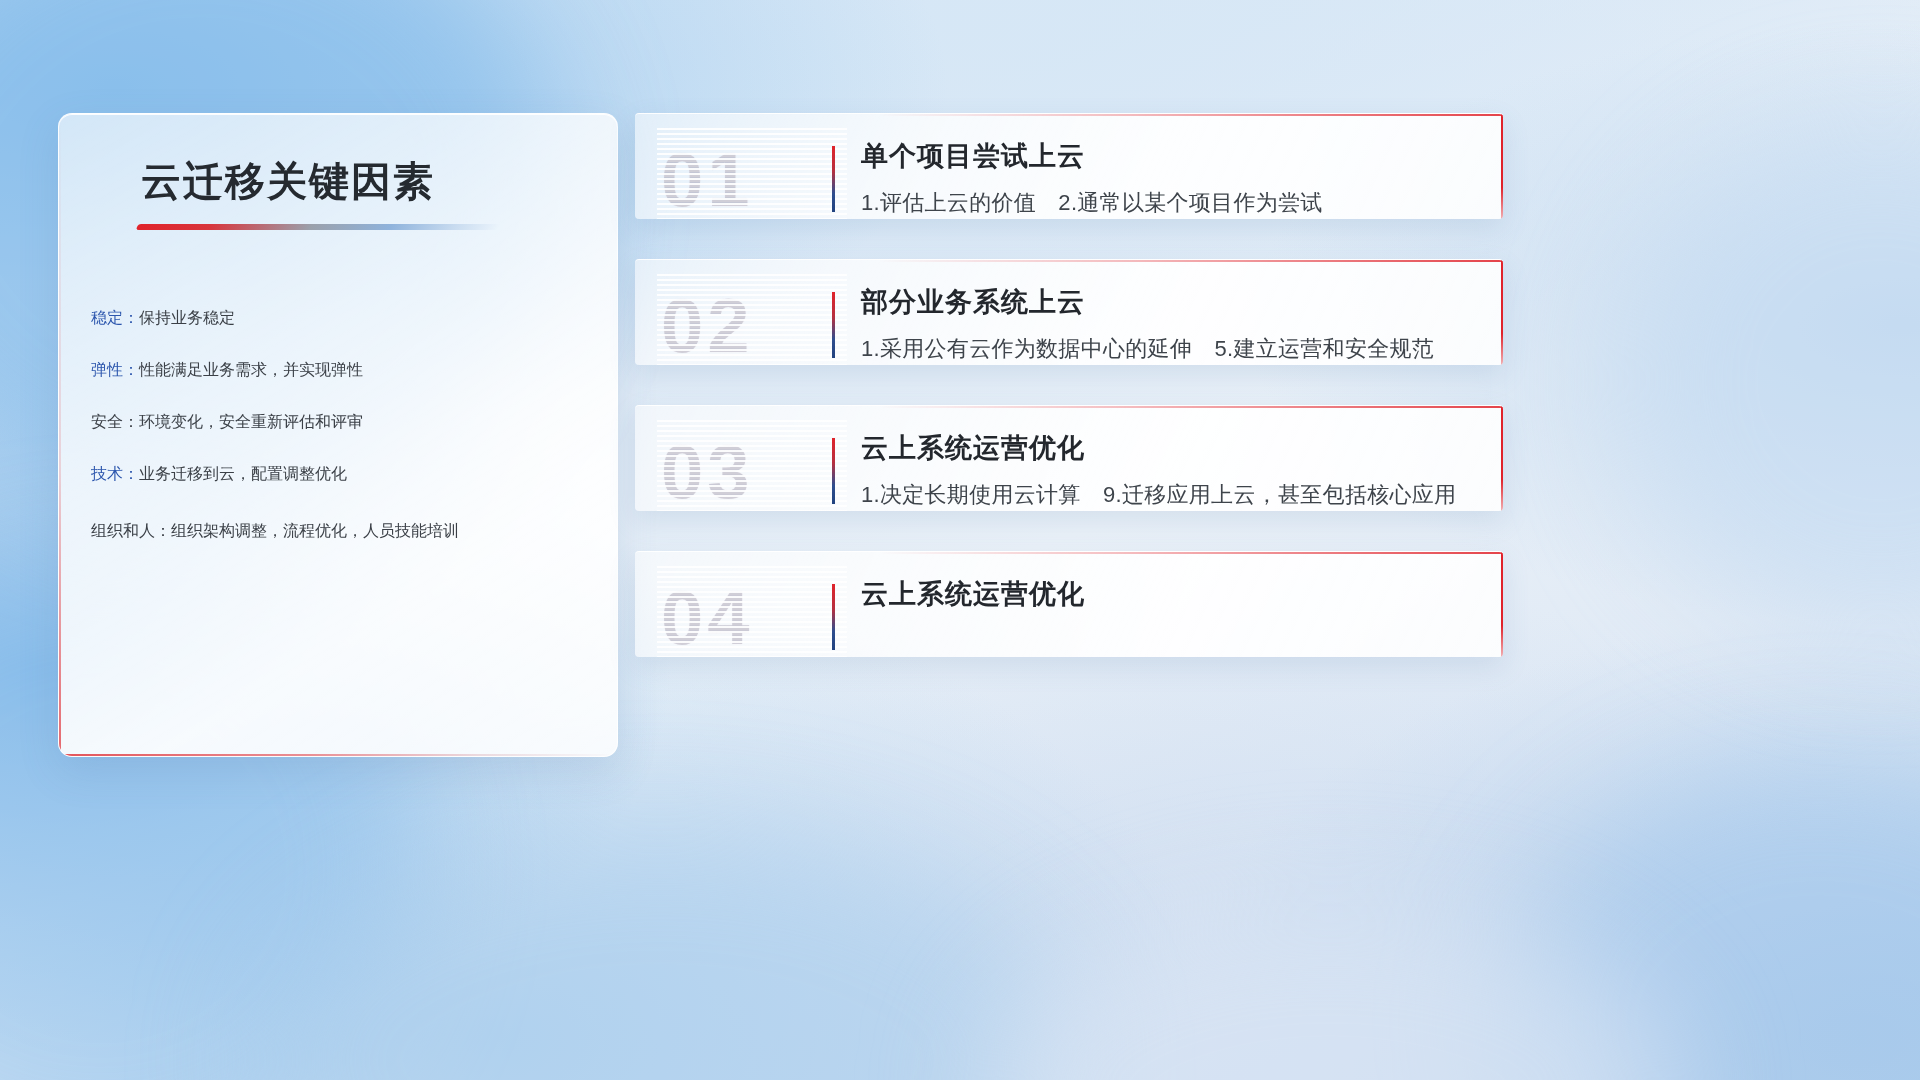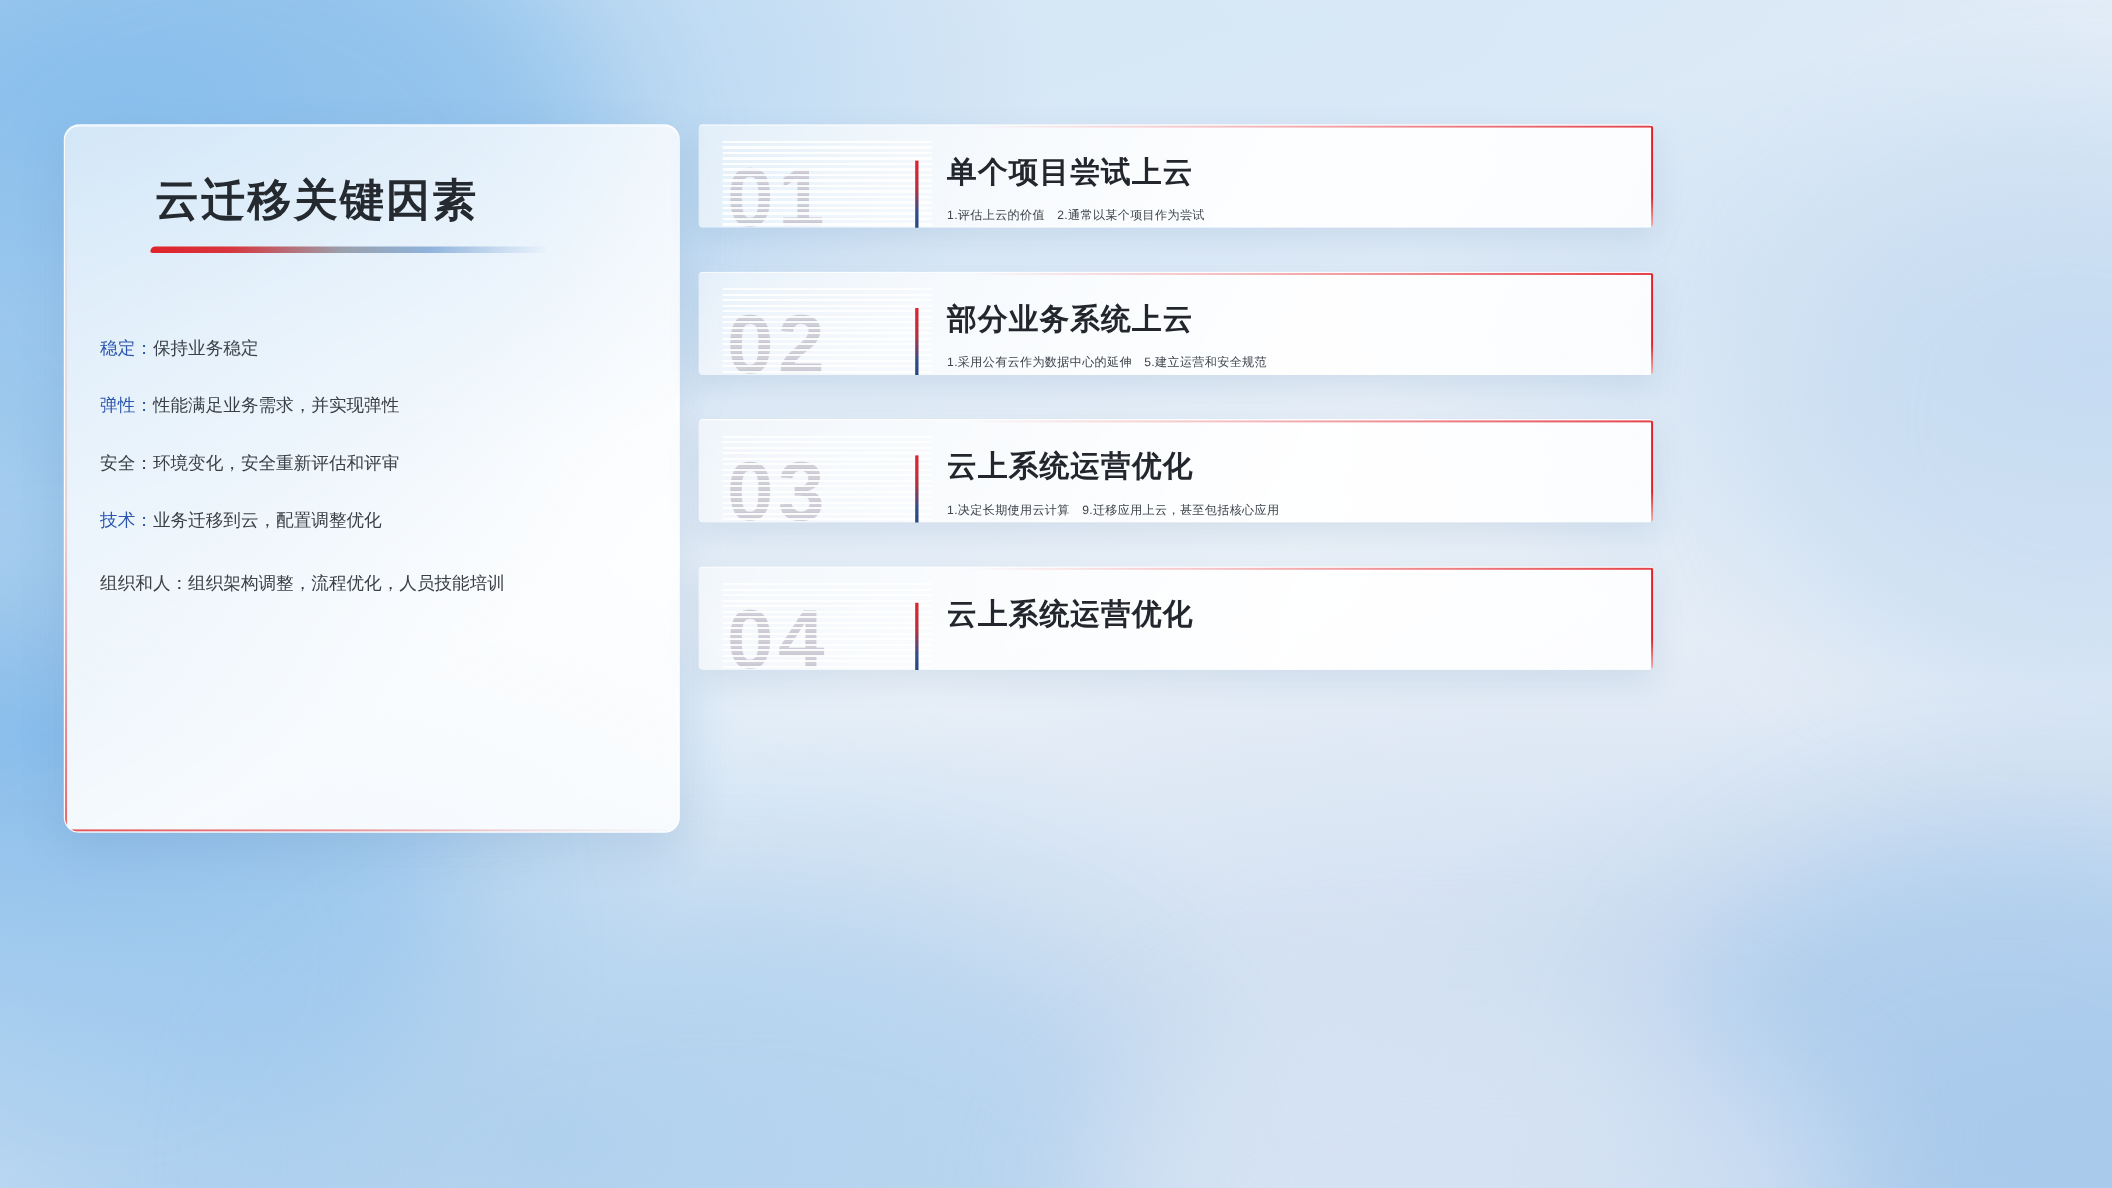--- a/index.html
+++ b/index.html
@@ -64,21 +64,21 @@
     margin-bottom:36px; white-space:nowrap;
   }
   .kv-line.wrapline { white-space:normal; line-height:1.62; }
   .kv-key { color:#2c56ad; }
   .kv-key.plain { color:#3b4047; }
   .kv-val { color:#3b4047; }
 
   
   .cards { position:absolute; left:635px; top:113px; width:868px; }
   .step-card {
-    position:relative; height:94px; margin-bottom:40px;
+    position:relative; height:106px; margin-bottom:40px;
     border-radius:4px;
     background:linear-gradient(115deg, rgba(255,255,255,0.55) 0%, rgba(255,255,255,0.78) 30%, rgba(255,255,255,0.95) 62%, rgba(255,255,255,0.88) 100%);
     border-top:1px solid rgba(255,255,255,0.9);
     box-shadow:0 10px 28px rgba(80,120,170,0.14);
     overflow:hidden;
   }
   .step-card::after{
     content:""; position:absolute; right:0; top:0; bottom:0; width:2px;
     background:linear-gradient(180deg, #e0232b 0%, #e0232b 70%, rgba(224,35,43,0.35) 100%);
   }
@@ -105,21 +105,21 @@
   .step-divider {
     position:absolute; left:197px; top:32px; width:3px; height:66px;
     background:linear-gradient(180deg, #e0232b 0%, #b6303f 38%, #2f4e8e 72%, #21427e 100%);
   }
   .step-text { position:absolute; left:226px; top:26px; right:28px; }
   .step-title {
     font-size:27px; font-weight:bold; color:#23272d; letter-spacing:1px;
     line-height:1.25; white-space:nowrap;
   }
   .step-desc {
-    margin-top:14px; font-size:11px; color:#3e444b; letter-spacing:0.3px;
+    margin-top:14px; font-size:22px; color:#3e444b; letter-spacing:0.3px;
     white-space:nowrap;
   }
 </style>
 </head>
 <body>
 
 <div class="bg-blob blob-a"></div>
 <div class="bg-blob blob-b"></div>
 <div class="bg-blob blob-c"></div>
 <div class="bg-blob blob-d"></div>

